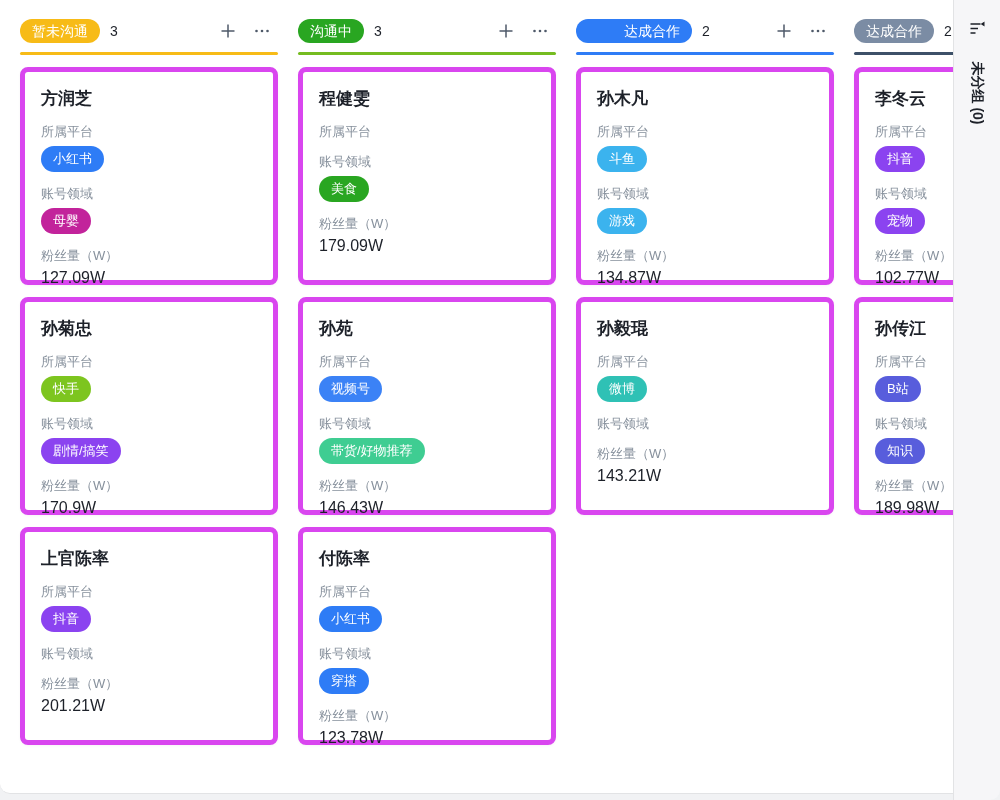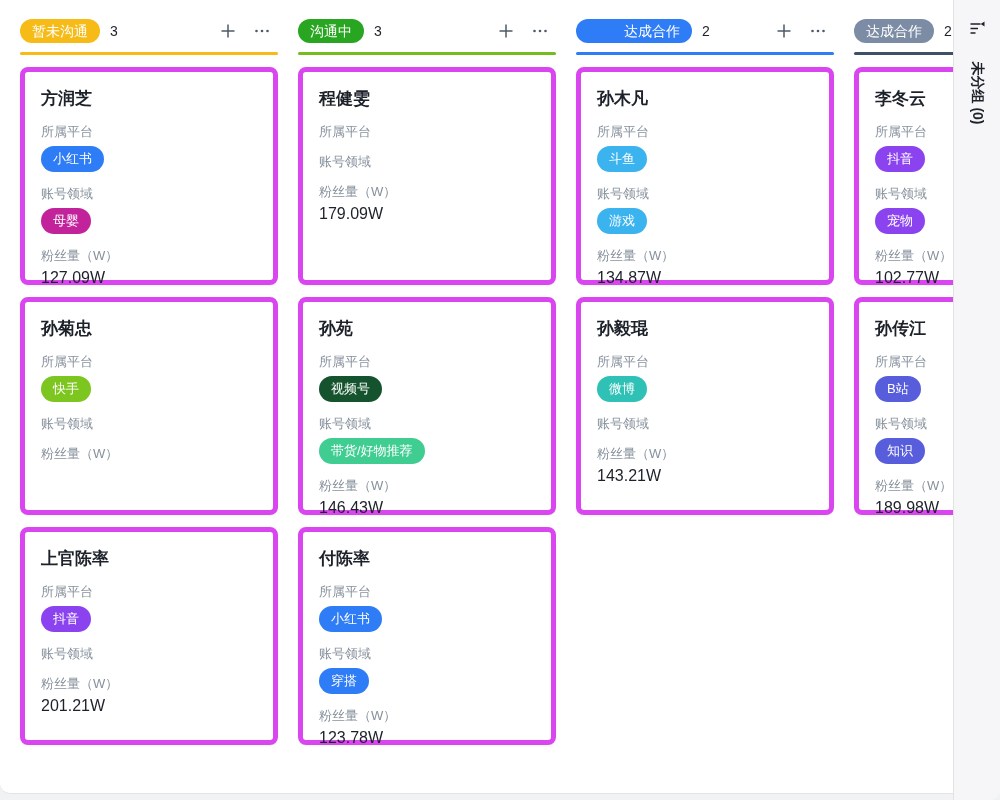--- a/index.html
+++ b/index.html
@@ -115,21 +115,23 @@
     <div><span class="tag" style="background: rgb(194, 35, 155);">母婴</span></div>
     <div class="field-label">粉丝量（W）</div>
     <div class="fans-value">127.09W</div>
   </div>
 
   <div class="card">
     <div class="card-name">孙菊忠</div>
     <div class="field-label">所属平台</div>
     <div><span class="tag" style="background: rgb(125, 197, 31);">快手</span></div>
     <div class="field-label">账号领域</div>
-    <div class="field-label">粉丝量（W）</div>
+    <div><span class="tag" style="background: rgb(139, 67, 240);">剧情/搞笑</span></div>
+    <div class="field-label">粉丝量（W）</div>
+    <div class="fans-value">170.9W</div>
   </div>
 
   <div class="card">
     <div class="card-name">上官陈率</div>
     <div class="field-label">所属平台</div>
     <div><span class="tag" style="background: rgb(139, 67, 240);">抖音</span></div>
     <div class="field-label">账号领域</div>
     <div class="field-label">粉丝量（W）</div>
     <div class="fans-value">201.21W</div>
   </div>
@@ -155,28 +157,29 @@
           </svg>
         </span>
       </span>
     </div>
     <div class="underline" style="background: rgb(117, 188, 32);"></div>
     <div class="cards">
   <div class="card">
     <div class="card-name">程健雯</div>
     <div class="field-label">所属平台</div>
     <div class="field-label">账号领域</div>
+    <div><span class="tag" style="background: rgb(41, 166, 33);">美食</span></div>
     <div class="field-label">粉丝量（W）</div>
     <div class="fans-value">179.09W</div>
   </div>
 
   <div class="card">
     <div class="card-name">孙苑</div>
     <div class="field-label">所属平台</div>
-    <div><span class="tag" style="background: #14532d;">视频号</span></div>
+    <div><span class="tag" style="background: #3b82f6;">视频号</span></div>
     <div class="field-label">账号领域</div>
     <div><span class="tag" style="background: rgb(63, 205, 146);">带货/好物推荐</span></div>
     <div class="field-label">粉丝量（W）</div>
     <div class="fans-value">146.43W</div>
   </div>
 
   <div class="card">
     <div class="card-name">付陈率</div>
     <div class="field-label">所属平台</div>
     <div><span class="tag" style="background: rgb(46, 124, 246);">小红书</span></div>

